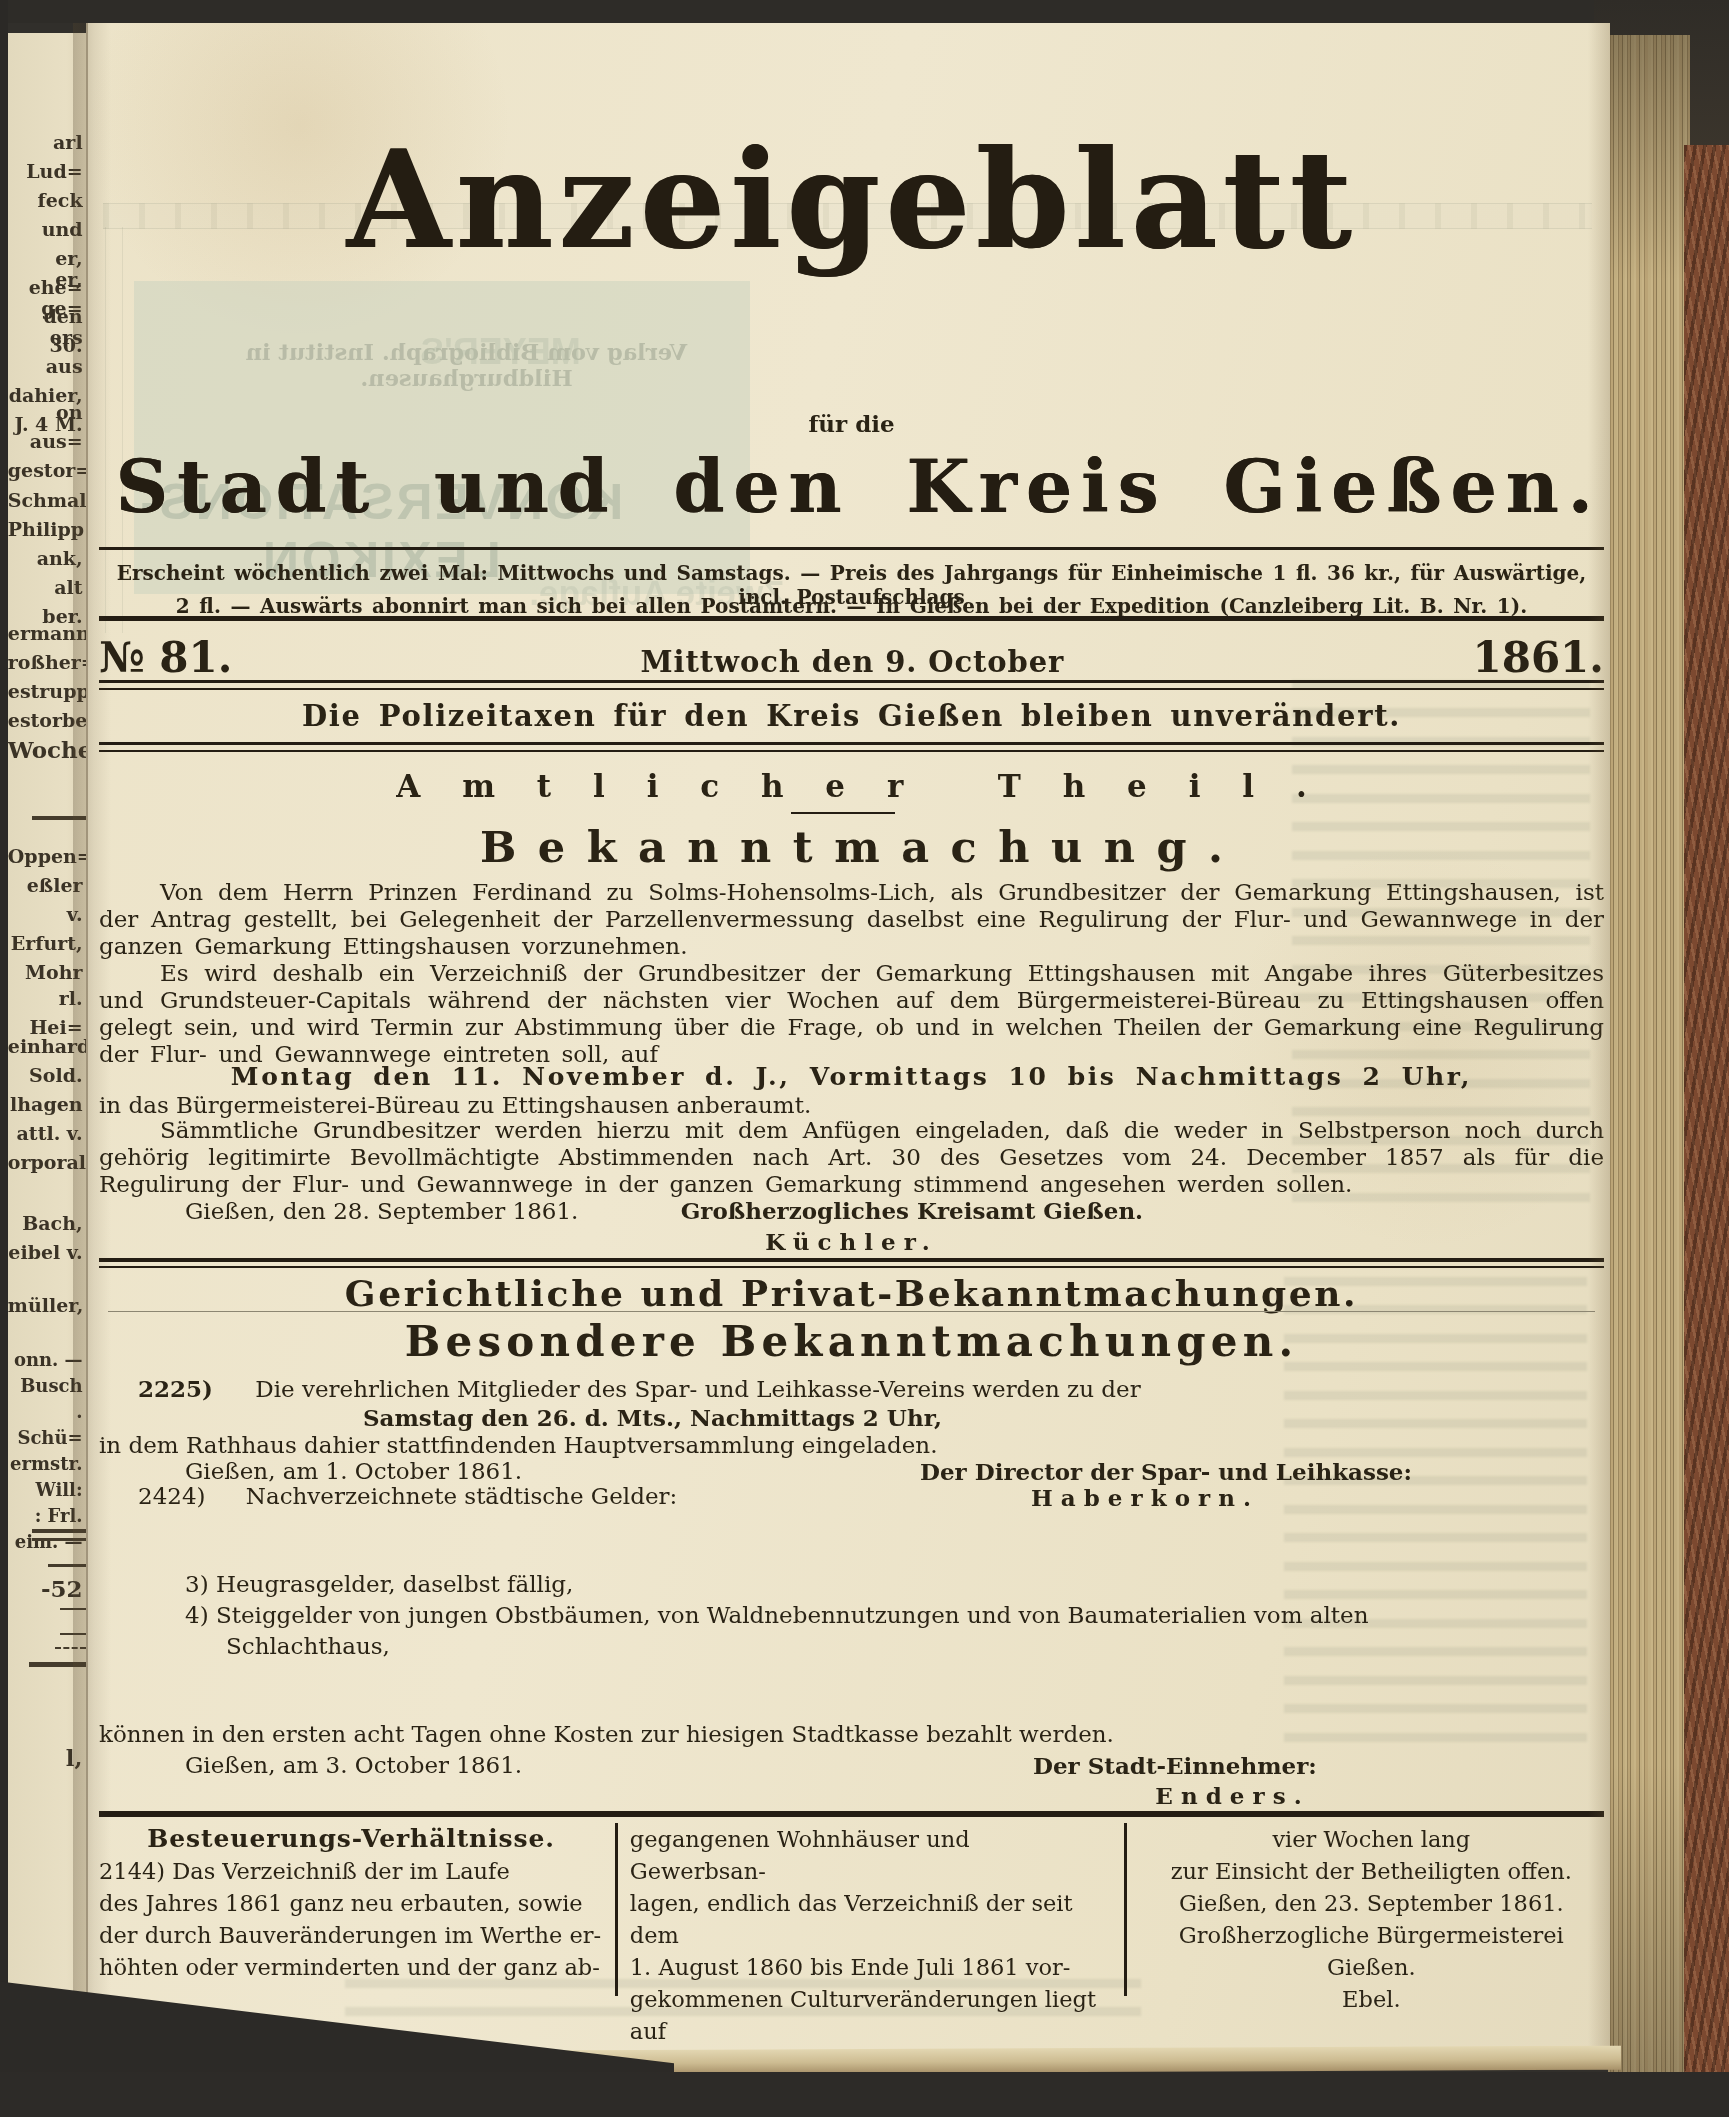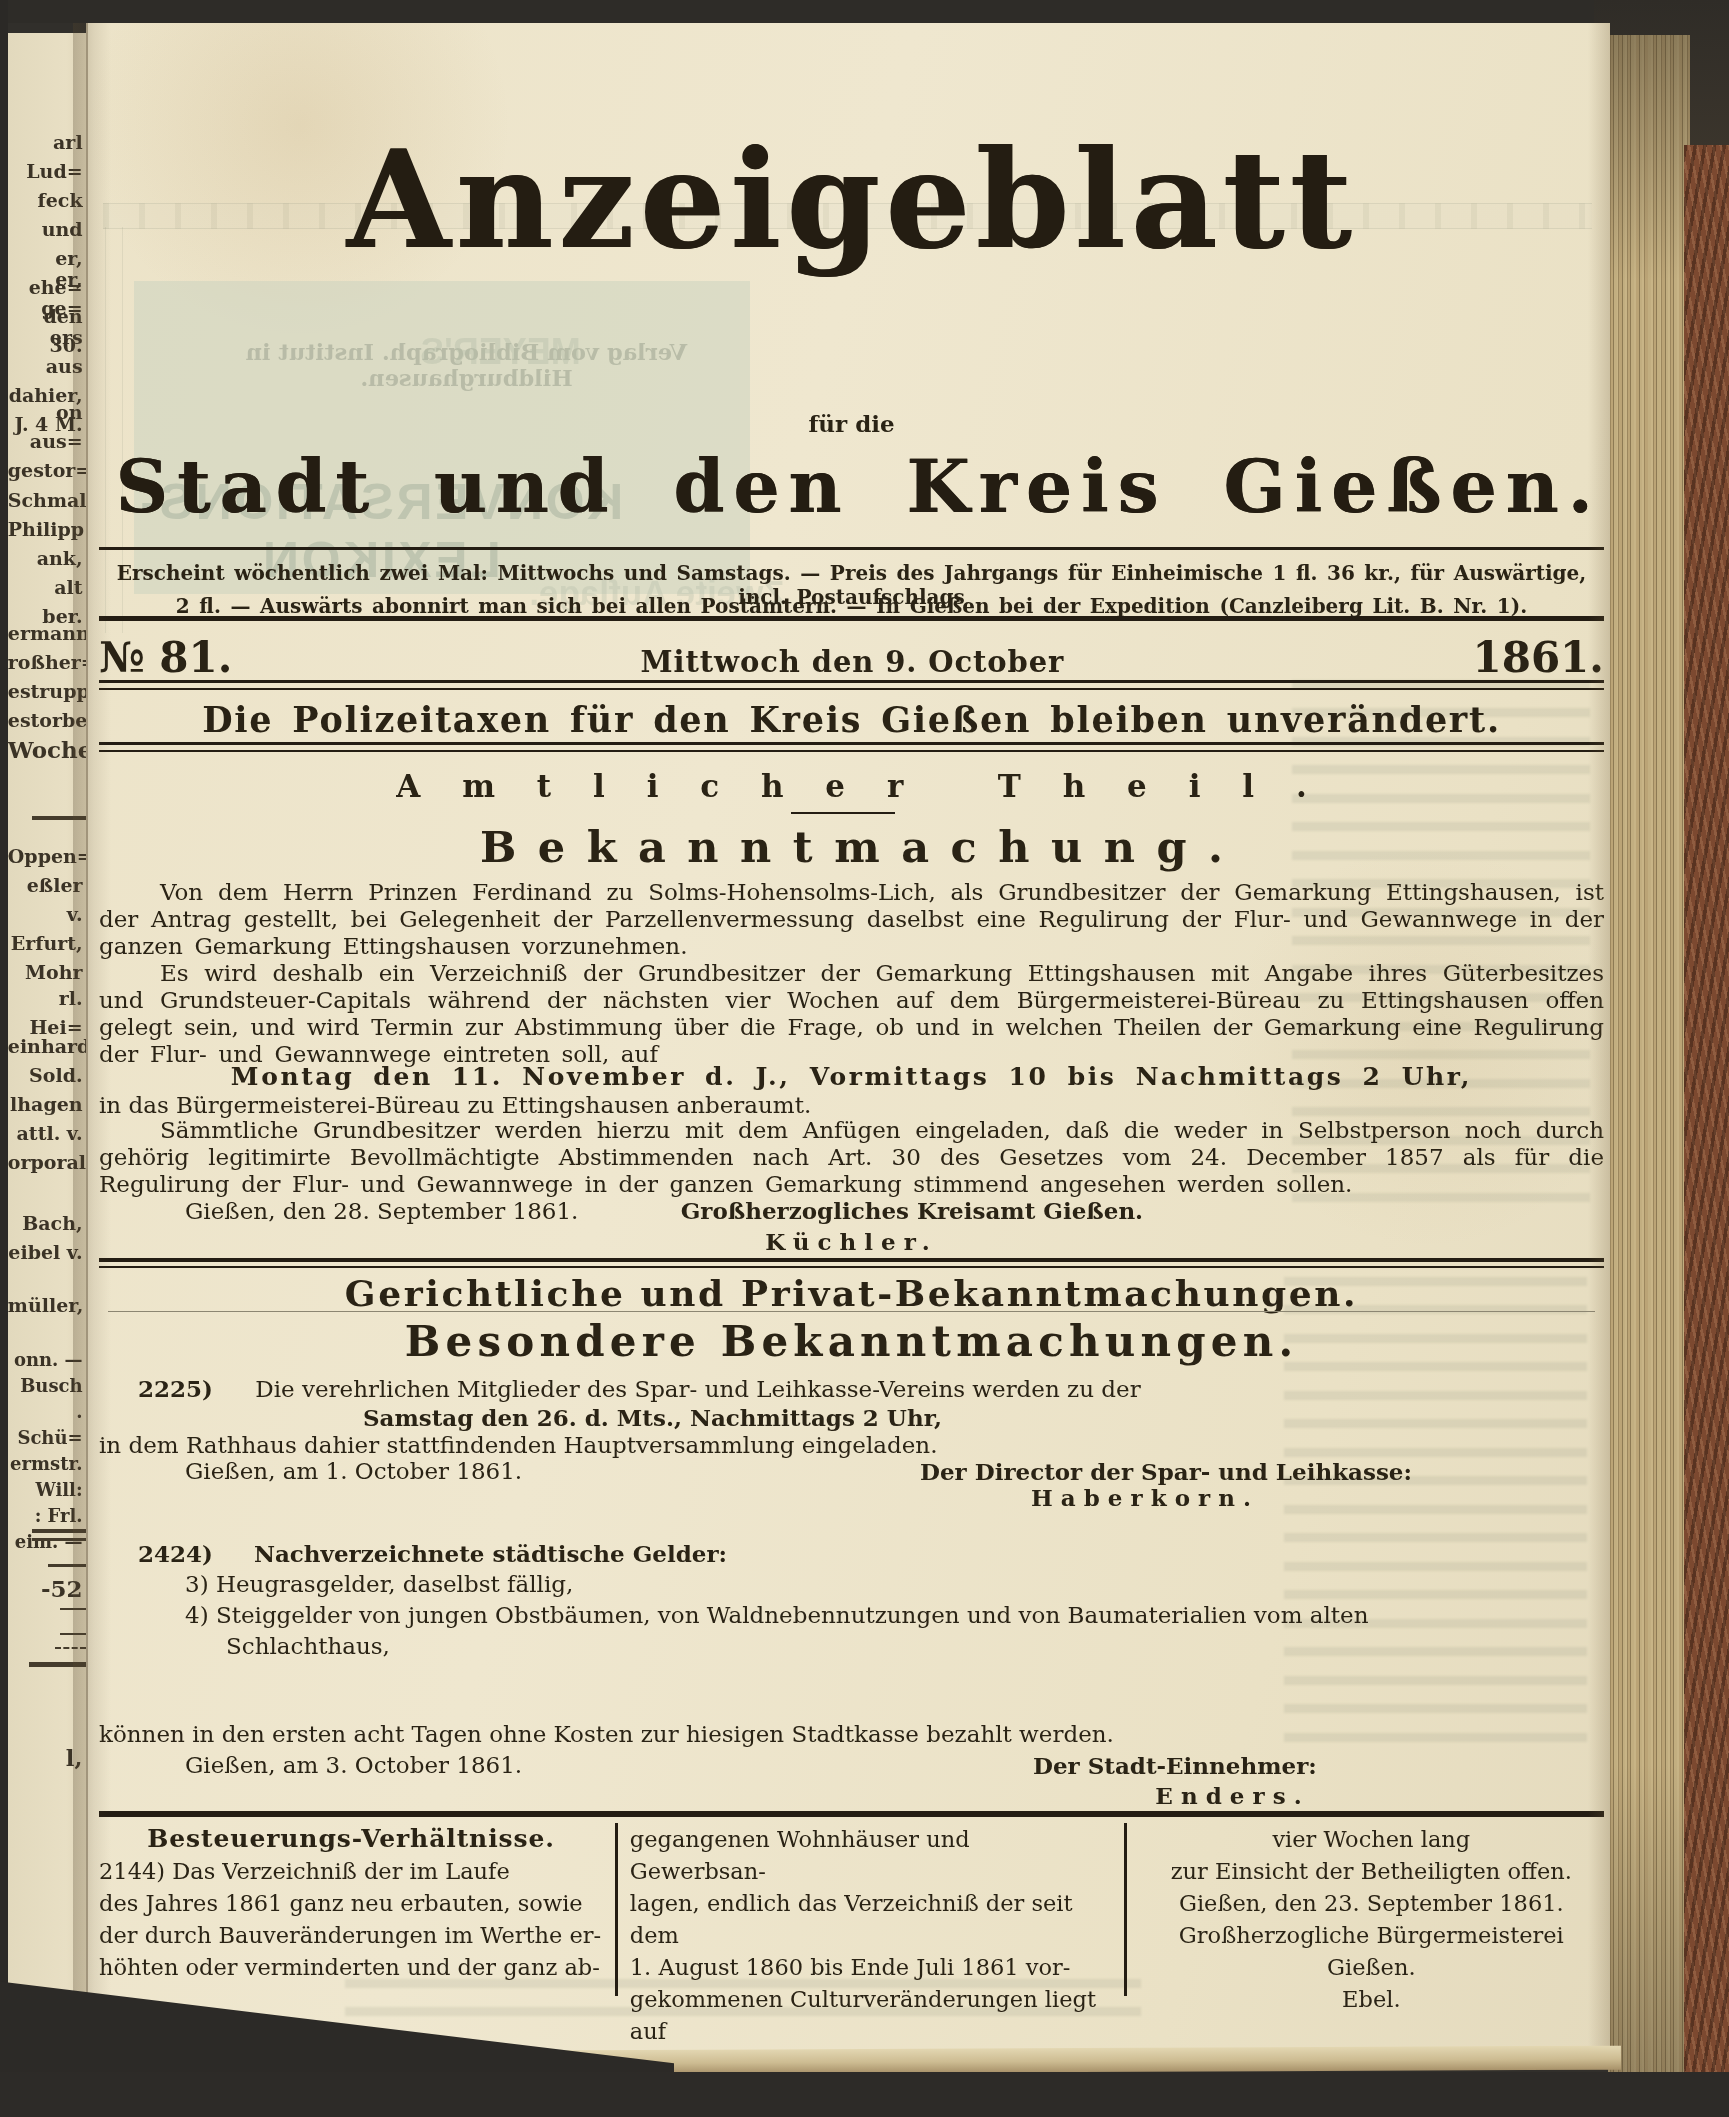--- a/index.html
+++ b/index.html
@@ -72,21 +72,21 @@
   .dedication{left:13px;top:387px;width:1505px;text-align:center;font-size:23px;font-weight:bold;}
   .subtitle{left:20px;top:420px;width:1505px;text-align:center;font-size:73px;font-weight:bold;
     letter-spacing:.12em;word-spacing:.30em;color:#241d12;text-shadow:0.4px 0 #241d12;}
   .rule{background:#241d13;}
   .rule-thin-gray{background:#8c8672;}
   .subline{left:13px;width:1505px;text-align:center;font-size:20px;font-weight:bold;word-spacing:2.6px;}
   .issue-row{left:13px;top:610px;width:1505px;display:flex;justify-content:space-between;align-items:baseline;}
   .issue-no{font-size:42px;font-weight:bold;}
   .issue-date{font-size:29px;font-weight:bold;letter-spacing:0.9px;}
   .issue-year{font-size:42px;font-weight:bold;}
-  .tagline{left:13px;top:676px;width:1505px;text-align:center;font-size:35px;font-weight:bold;
+  .tagline{left:13px;top:676px;width:1505px;text-align:center;font-size:29px;font-weight:bold;
     letter-spacing:1.7px;word-spacing:5.2px;}
   .amtlicher{left:13px;top:745px;width:1505px;text-align:center;font-size:31px;font-weight:bold;
     letter-spacing:1.35em;text-indent:1.35em;}
   .bek-head{left:13px;top:799px;width:1505px;text-align:center;font-size:43px;font-weight:bold;
     letter-spacing:.5em;text-indent:.5em;}
   .body-par{left:13px;width:1505px;font-size:23px;line-height:27px;text-align:justify;
     word-spacing:4.3px;}
   .indent{text-indent:61px;}
   .center-strong{left:13px;width:1505px;text-align:center;font-size:25px;font-weight:bold;
     letter-spacing:2.6px;word-spacing:7.8px;}
@@ -253,21 +253,21 @@
     <span style="padding-left:35px">Die verehrlichen Mitglieder des Spar- und Leihkasse-Vereins werden zu der</span>
   </div>
   <div class="abs ctr" style="left:13px;top:1381px;width:1107px;font-size:23px;font-weight:bold">Samstag den 26. d. Mts., Nachmittags 2 Uhr,</div>
   <div class="abs plain-line" style="top:1409px">in dem Rathhaus dahier stattfindenden Hauptversammlung eingeladen.</div>
   <div class="abs plain-line" style="top:1435px">
     <span style="padding-left:86px">Gießen, am 1. October 1861.</span>
     <span style="position:absolute;left:821px;font-weight:bold">Der Director der Spar- und Leihkasse:</span>
   </div>
   <div class="abs ctr sig-spaced" style="left:834px;top:1461px;width:450px;font-size:23px">Haberkorn.</div>
 
-  <div class="abs plain-line" style="top:1517px;font-weight:bold">
+  <div class="abs plain-line" style="top:1460px;font-weight:normal">
     <span style="padding-left:39px">2424)</span>
     <span style="padding-left:33px">Nachverzeichnete städtische Gelder:</span>
   </div>
   <div class="abs" style="left:13px;top:1546px;width:1349px">
       <div class="gelder-item">3) Heugrasgelder, daselbst fällig,</div>
       <div class="gelder-item">4) Steiggelder von jungen Obstbäumen, von Waldnebennutzungen und von Baumaterialien vom alten Schlachthaus,</div>
     </div>
   <div class="abs plain-line" style="top:1698px">können in den ersten acht Tagen ohne Kosten zur hiesigen Stadtkasse bezahlt werden.</div>
   <div class="abs plain-line" style="top:1729px">
     <span style="padding-left:86px">Gießen, am 3. October 1861.</span>

